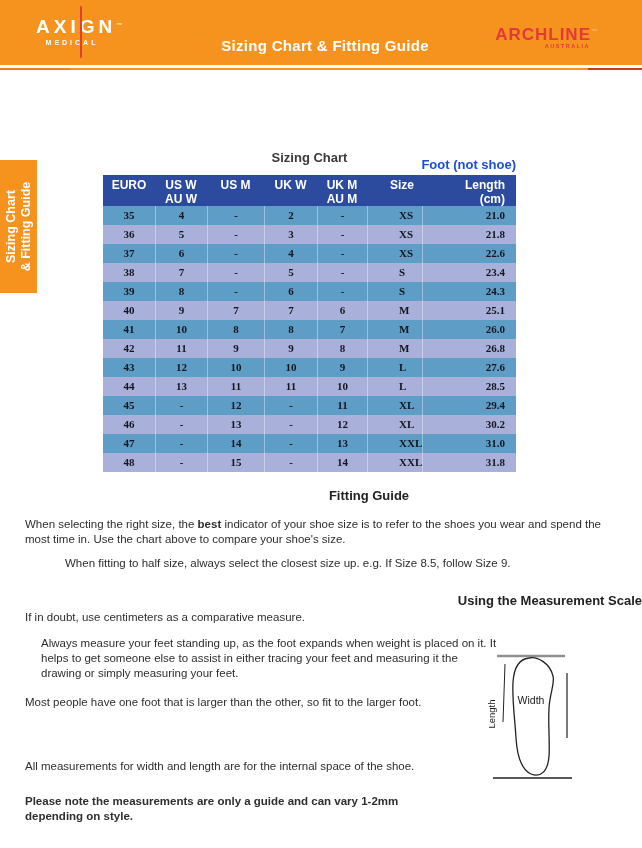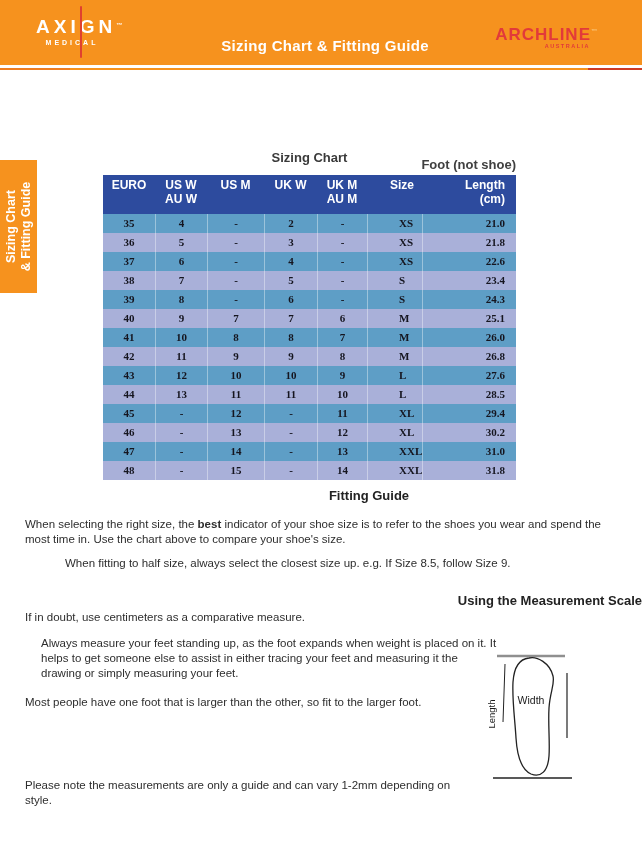--- a/index.html
+++ b/index.html
@@ -27,24 +27,24 @@
   .side-tab{position:absolute;left:0;top:160px;width:37px;height:133px;background:#F6921E;}
   .side-tab-inner{width:133px;height:37px;transform-origin:0 0;
                   transform:rotate(-90deg) translateX(-133px);
                   display:flex;flex-direction:column;align-items:center;justify-content:center;
                   color:#fff;font-weight:bold;font-size:12.5px;line-height:15px;text-align:center;}
 
   
   .chart-heading{position:absolute;left:103px;top:150px;width:413px;text-align:center;
                  font-size:13px;font-weight:bold;color:#3a3a3a;}
   .foot-label{position:absolute;left:103px;top:157px;width:413px;text-align:right;
-              font-size:13px;font-weight:bold;color:#404040;}
+              font-size:13px;font-weight:bold;color:#1d4ed8;}
   .table{position:absolute;left:103px;top:175px;width:413px;}
   .thead{display:grid;grid-template-columns:52px 52px 57px 53px 50px 55px 94px;
-         background:#2D4B9E;color:#fff;height:39px;}
+         background:#2D4B9E;color:#fff;height:31px;}
   .hcell{font-size:12px;font-weight:bold;text-align:center;line-height:14px;padding-top:3px;}
   .hcell.c5{text-align:left;padding-left:23px;}
   .hcell.c6{text-align:right;padding-right:11px;}
   .trow{display:grid;grid-template-columns:52px 52px 57px 53px 50px 55px 94px;height:19px;font-family:Liberation Serif, serif;}
   .r-steel{background:#5E9EC6;}
   .r-peri{background:#A9B0D9;}
   .tcell{font-size:11px;font-weight:bold;color:#15151f;text-align:center;line-height:19px;
          border-left:1px solid rgba(255,255,255,0.38);}
   .tcell.c0{border-left:none;}
   .tcell.c5{text-align:left;padding-left:31px;}
@@ -55,21 +55,21 @@
                font-size:13px;font-weight:bold;color:#222;}
   .para{position:absolute;left:25px;font-size:11.5px;line-height:15px;color:#2e2e2e;}
   #fg-heading{top:488px;margin-left:48px;}
   #fg-p1{top:517px;width:603px;}
   #fg-p2{top:556px;width:603px;margin-left:40px;}
   #ms-heading{top:593px;text-align:right;}
   #ms-p1{top:610px;width:603px;}
   #ms-p2{top:636px;width:458px;margin-left:16px;}
   #ms-p3{top:695px;width:490px;}
   #ms-p4{top:759px;width:520px;}
-  #ms-p5{top:778px;width:432px;}
+  #ms-p5{top:794px;width:432px;font-weight:bold;}
 
   
   .foot-svg{position:absolute;left:487px;top:648px;}
 </style>
 </head>
 <body>
 
 <div id="page">
 
   <div class="header">
@@ -260,20 +260,21 @@
   </div>
 
   <div class="sec-heading" id="fg-heading">Fitting Guide</div>
   <div class="para" id="fg-p1"><span>When selecting the right size, the </span><b>best</b><span> indicator of your shoe size is to refer to the shoes you wear and spend the most time in. Use the chart above to compare your shoe's size.</span></div>
   <div class="para" id="fg-p2">When fitting to half size, always select the closest size up. e.g. If Size 8.5, follow Size 9.</div>
 
   <div class="sec-heading" id="ms-heading">Using the Measurement Scale</div>
   <div class="para" id="ms-p1">If in doubt, use centimeters as a comparative measure.</div>
   <div class="para" id="ms-p2">Always measure your feet standing up, as the foot expands when weight is placed on it. It helps to get someone else to assist in either tracing your feet and measuring it the drawing or simply measuring your feet.</div>
   <div class="para" id="ms-p3">Most people have one foot that is larger than the other, so fit to the larger foot.</div>
+  <div class="para" id="ms-p4">All measurements for width and length are for the internal space of the shoe.</div>
   <div class="para" id="ms-p5">Please note the measurements are only a guide and can vary 1-2mm depending on style.</div>
 
   <svg class="foot-svg" width="95" height="142" viewBox="0 0 95 142">
     <line x1="10" y1="8" x2="78" y2="8" stroke="#8f8f8f" stroke-width="2.4"></line>
     <path d="M42,10 C32,11 27,20 26,34 C25,52 28,72 29,90 C30,106 33,121 44,126 C54,130 61,123 62,108 C63,94 61,76 62,60 C63,44 68,36 66,28 C63,15 50,8 42,10 Z" fill="none" stroke="#222" stroke-width="1.3"></path>
     <line x1="18" y1="16" x2="16" y2="74" stroke="#222" stroke-width="1"></line>
     <line x1="80" y1="25" x2="80" y2="90" stroke="#222" stroke-width="1.2"></line>
     <line x1="6" y1="130" x2="85" y2="130" stroke="#222" stroke-width="1.3"></line>
     <text x="44" y="56" text-anchor="middle" font-size="10.5" font-family="Liberation Sans, sans-serif" fill="#1a1a1a" id="foot-width-label">Width</text>
     <text x="8" y="66" text-anchor="middle" transform="rotate(-90 8 66)" font-size="9.5" font-family="Liberation Sans, sans-serif" fill="#1a1a1a" id="foot-length-label">Length</text>

